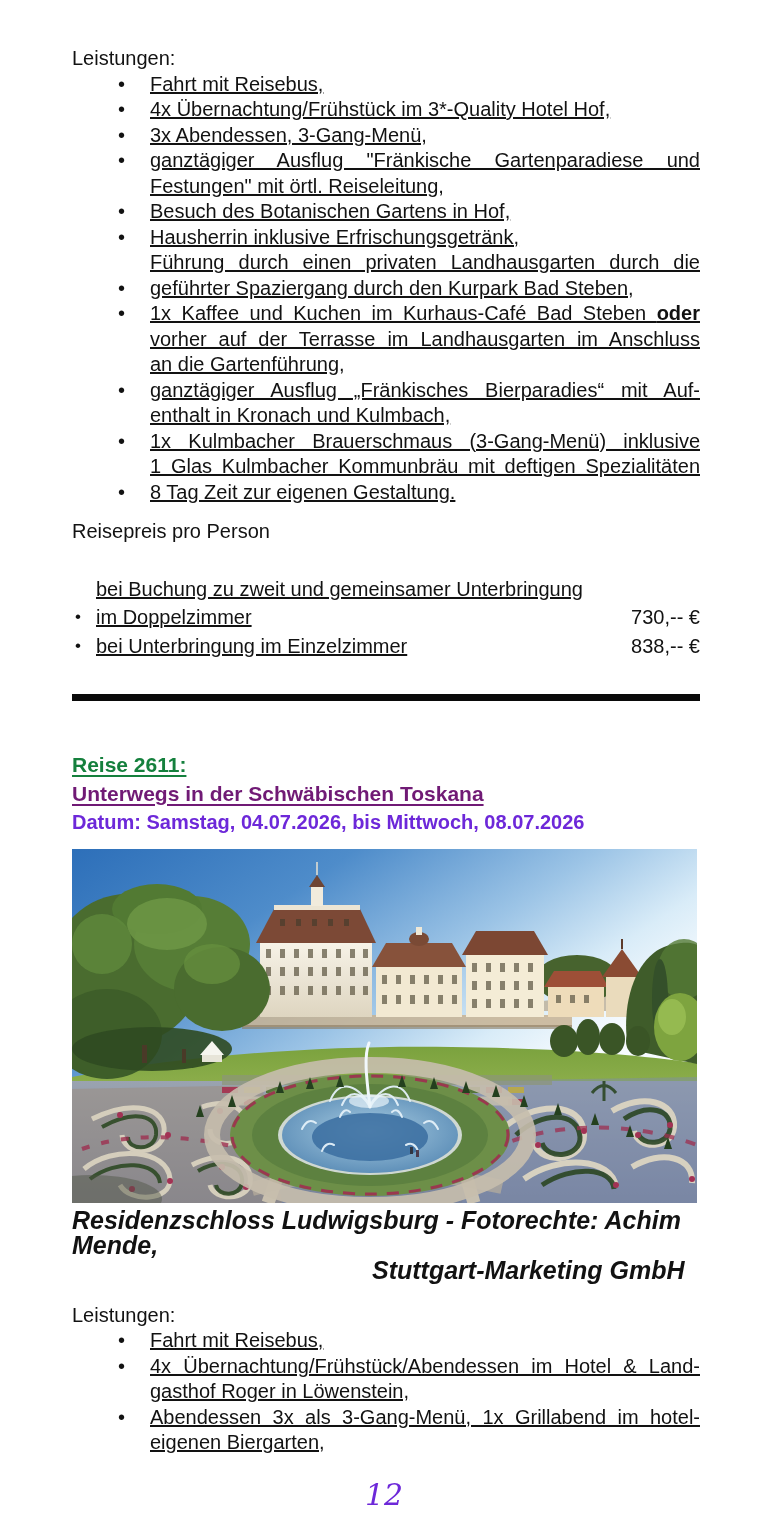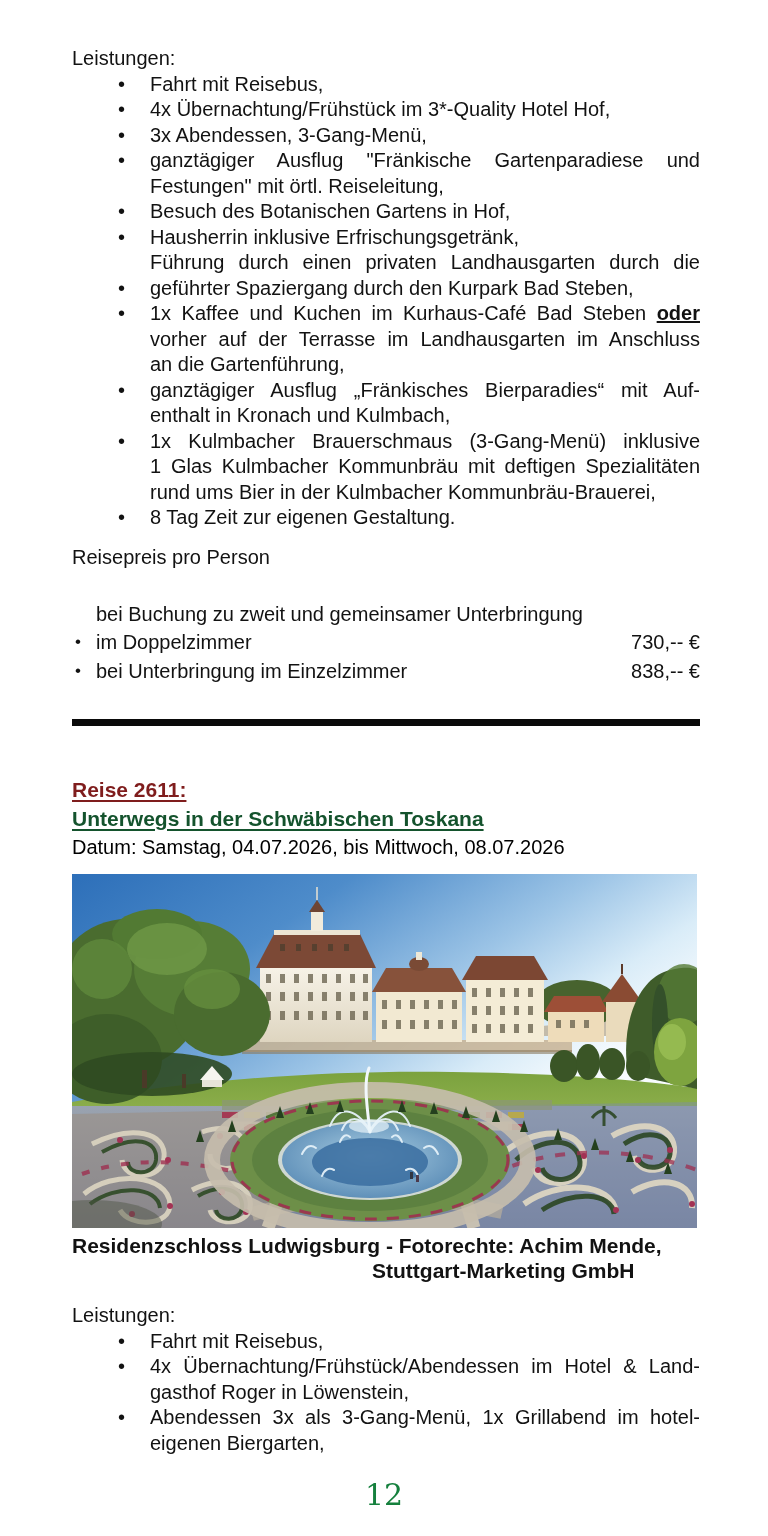--- a/index.html
+++ b/index.html
@@ -4,47 +4,47 @@
 <style>
   html,body{margin:0;padding:0;background:#ffffff;}
   body{width:768px;height:1536px;overflow:hidden;position:relative;
        font-family:"Liberation Sans","DejaVu Sans",sans-serif;color:#121212;}
   .content{padding:46px 68px 0 72px;}
   .section-heading{font-size:20px;line-height:25.5px;font-weight:normal;margin:0;}
   ul.blist,ul.prices{list-style:none;margin:0;padding:0;font-size:20px;line-height:25.5px;}
   ul.blist .l-item{display:flex;}
   .b-marker{flex:0 0 78px;padding-left:46px;box-sizing:border-box;}
   .b-body{flex:1;min-width:0;}
-  .line{text-align:justify;text-align-last:left;}
+  .line{text-align:justify;text-align-last:left;text-decoration:underline;}
   .line.stretch{text-align-last:justify;}
   .bu{font-weight:bold;text-decoration:underline;}
   
   .reisepreis-heading{margin-top:14px;}
   ul.prices{margin-top:30px;line-height:28px;}
   ul.prices .l-item{display:flex;align-items:flex-end;margin-bottom:1px;}
   .p-marker{flex:0 0 24px;padding-left:3px;box-sizing:border-box;font-size:17px;}
   ul.prices .b-body{flex:0 1 auto;}
   ul.prices .line{text-align:right;text-align-last:left;}
   .p-price{margin-left:auto;white-space:nowrap;}
   
   .divider{border:none;height:7px;background:#0a0a0a;margin:34px 0 0 0;}
   
   .trip-block{margin-top:49px;}
   .trip-red{font-size:21px;line-height:29px;font-weight:bold;
             text-decoration:underline;text-decoration-thickness:2px;text-underline-offset:3px;}
-  .trip-date{font-size:20px;line-height:29px;font-weight:normal;color:#000000;}
+  .trip-date{font-size:20px;line-height:29px;font-weight:bold;color:#6d28d9;}
   
   .photo-wrap{margin-top:12px;width:625px;height:354px;line-height:0;}
   .photo-wrap svg{display:block;}
-  .caption{margin-top:5px;font-size:21px;line-height:25px;font-weight:bold;}
+  .caption{margin-top:5px;font-size:25px;line-height:25px;font-weight:bold;font-style:italic;}
   .caption .cap2{margin-left:300px;}
   .leistungen2{margin-top:20px;}
   
   .footer{margin-top:22px;text-align:center;font-family:"DejaVu Serif","Liberation Serif",serif;
-          font-size:30px;line-height:34px;color:#15803d;}
+          font-size:30px;line-height:34px;color:#6d28d9;font-style:italic;}
 </style>
 </head>
 <body>
 
 <div class="content">
 
   <div class="section-heading">Leistungen:</div>
   <ul class="blist">
       <li class="l-item">
         <span class="b-marker">•</span>
@@ -103,21 +103,20 @@
         <div class="b-body">
           <div class="line stretch">ganztägiger Ausflug „Fränkisches Bierparadies“ mit Auf-</div>
           <div class="line">enthalt in Kronach und Kulmbach,</div>
         </div>
       </li>
       <li class="l-item">
         <span class="b-marker">•</span>
         <div class="b-body">
           <div class="line stretch">1x Kulmbacher Brauerschmaus (3-Gang-Menü) inklusive</div>
           <div class="line stretch">1 Glas Kulmbacher Kommunbräu mit deftigen Spezialitäten</div>
-          <div class="line">rund ums Bier in der Kulmbacher Kommunbräu-Brauerei,</div>
         </div>
       </li>
       <li class="l-item">
         <span class="b-marker">•</span>
         <div class="b-body">
           <div class="line">8 Tag Zeit zur eigenen Gestaltung.</div>
         </div>
       </li>
     </ul>
 
@@ -136,22 +135,22 @@
         <div class="b-body">
           <div class="line">bei Unterbringung im Einzelzimmer</div>
         </div>
         <div class="p-price">838,-- €</div>
       </li>
     </ul>
 
   <hr class="divider">
 
   <div class="trip-block">
-    <div class="trip-red" style="color: #7f1d1d; margin-top: 41px;">Reise 2611:</div>
-    <div class="trip-red" style="color: #14532d;">Unterwegs in der Schwäbischen Toskana</div>
+    <div class="trip-red" style="color: #15803d; margin-top: 41px;">Reise 2611:</div>
+    <div class="trip-red" style="color: #701a75;">Unterwegs in der Schwäbischen Toskana</div>
     <div class="trip-date">Datum: Samstag, 04.07.2026, bis Mittwoch, 08.07.2026</div>
   </div>
 
   <div class="photo-wrap">
     <svg width="625" height="354" viewBox="0 0 625 354" xmlns="http://www.w3.org/2000/svg">
       <defs>
         <linearGradient id="sky" x1="0" y1="0" x2="1" y2="0.55">
           <stop offset="0" stop-color="#2d6fb9"></stop>
             <stop offset="0.35" stop-color="#4e8cca"></stop>
           <stop offset="0.65" stop-color="#9cc4e6"></stop>

